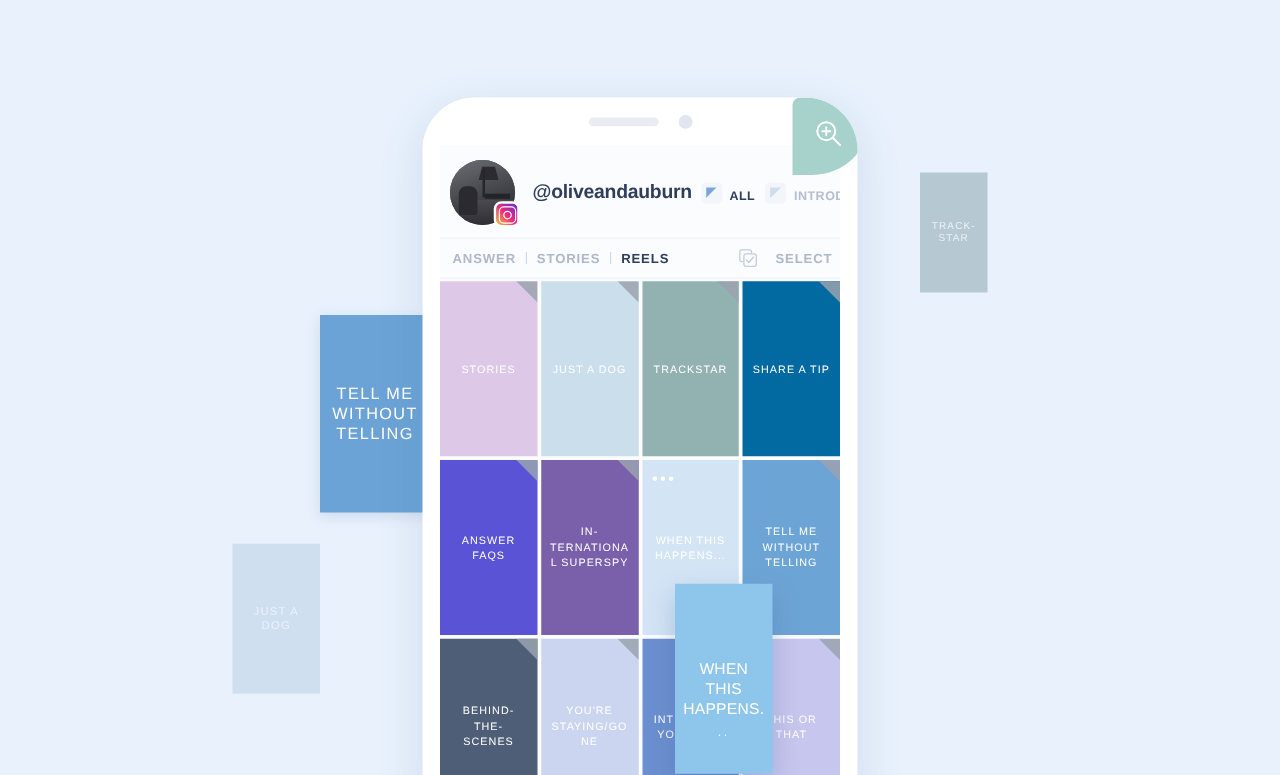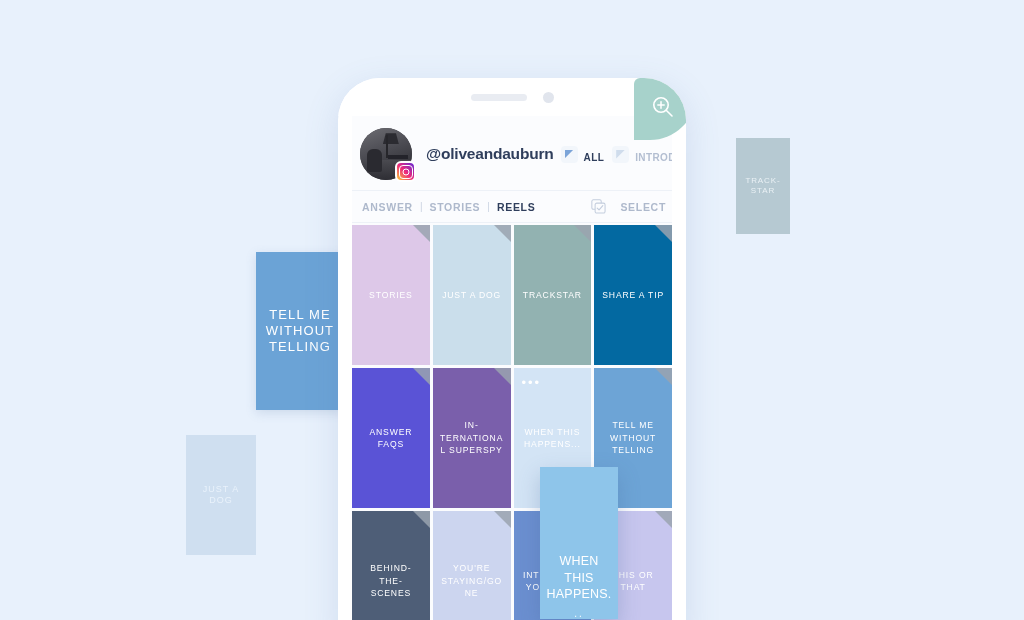--- a/index.html
+++ b/index.html
@@ -283,21 +283,21 @@
   
   .drag-ghost {
     position: absolute;
     left: 188px;
     top: 244px;
     width: 78px;
     height: 152px;
     background: #8ec5ea;
     box-shadow: 0 8px 20px rgba(70,100,150,0.28);
     display: flex;
-    align-items: flex-end;
+    align-items: center;
     justify-content: center;
     z-index: 20;
     padding-top: 33px;
     box-sizing: border-box;
   }
   .drag-ghost .gtxt {
     color: #ffffff;
     font-size: 12.5px;
     line-height: 1.3;
     text-align: center;

